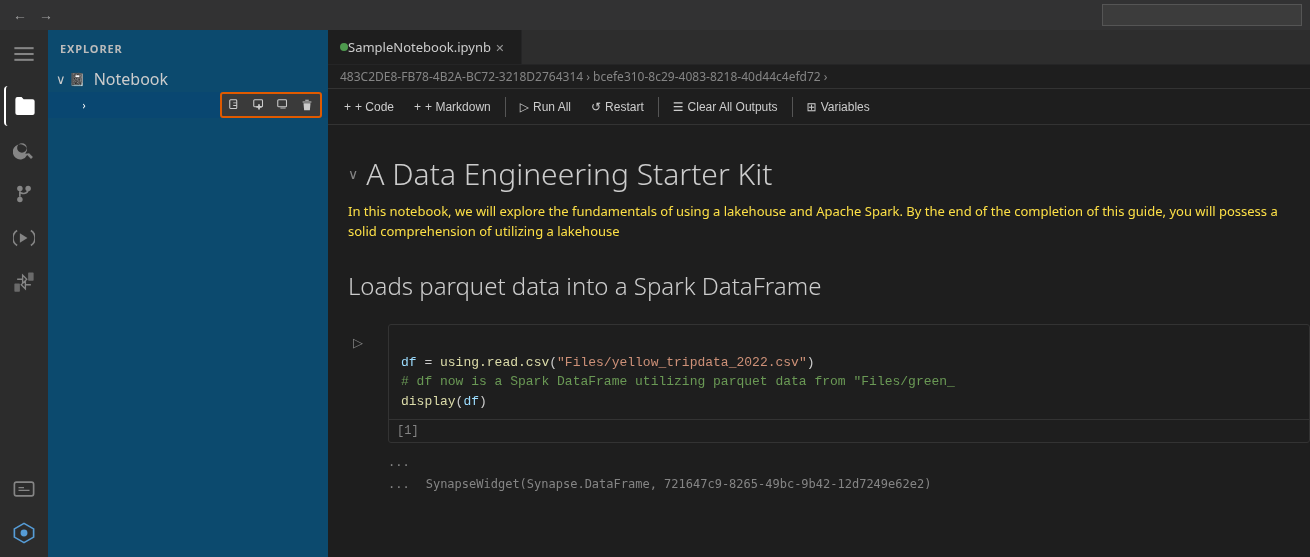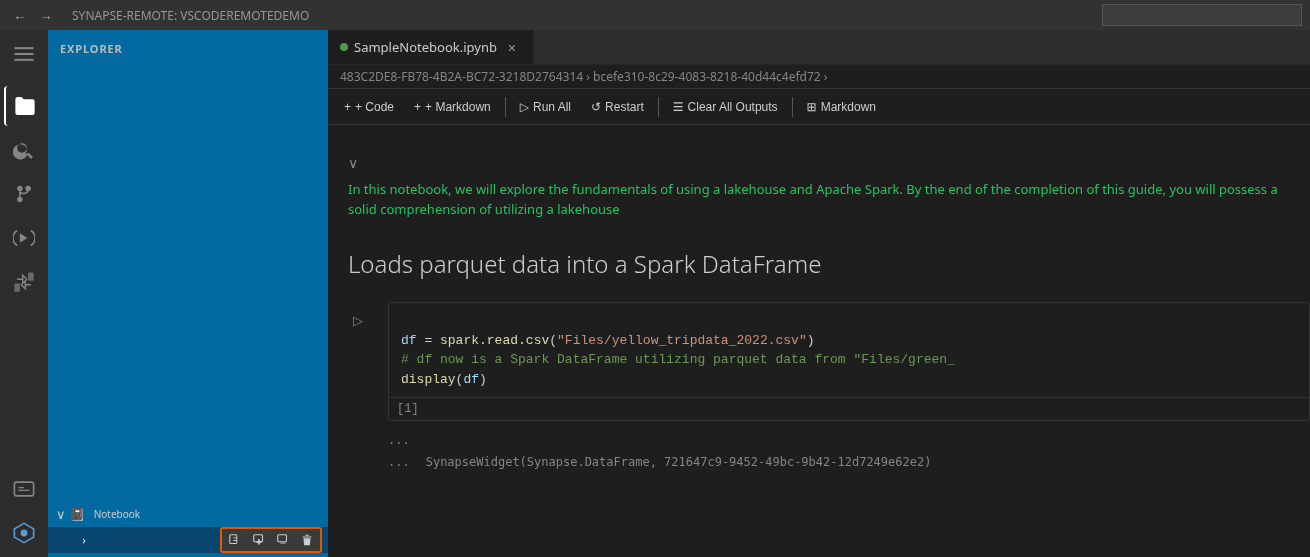--- a/index.html
+++ b/index.html
@@ -85,26 +85,25 @@
       color: #858585;
       font-size: 18px;
       border-radius: 4px;
     }
     .activity-icon.active { color: #ffffff; border-left: 2px solid #ffffff; }
     .activity-icon svg { width: 22px; height: 22px; fill: currentColor; }
 
     
     .sidebar {
       width: 280px;
-      background: #0369a1;
+      background: #0c4a6e;
       display: flex;
       flex-direction: column;
       flex-shrink: 0;
       overflow: hidden;
-      justify-content: space-between;
     }
     .sidebar-title {
       height: 36px;
       padding: 0 12px;
       display: flex;
       align-items: center;
       font-size: 11px;
       font-weight: 700;
       text-transform: uppercase;
       letter-spacing: 0.08em;
@@ -131,21 +130,21 @@
       width: 16px;
       display: flex;
       align-items: center;
       justify-content: center;
     }
     .sidebar-item-label {
       flex: 1;
       overflow: hidden;
       text-overflow: ellipsis;
       white-space: nowrap;
-      font-size: 10px;
+      font-size: 16px;
     }
     .sidebar-item-actions {
       display: flex;
       gap: 2px;
       align-items: center;
       position: absolute;
       right: 6px;
       top: 50%;
       transform: translateY(-50%);
       border: 2px solid #e05a00;
@@ -192,21 +191,20 @@
       display: flex;
       align-items: flex-end;
       flex-shrink: 0;
       border-bottom: 1px solid #252526;
     }
     .tab {
       height: 35px;
       padding: 0 12px;
       display: flex;
       align-items: center;
-      gap: 6px;
       cursor: pointer;
       font-size: 13px;
       color: #969696;
       background: #2d2d2d;
       border-right: 1px solid #252526;
       white-space: nowrap;
     }
     .tab.active {
       background: #1e1e1e;
       color: #cccccc;
@@ -301,21 +299,21 @@
       align-items: center;
       gap: 8px;
     }
     .section-toggle {
       font-size: 14px;
       cursor: pointer;
       color: #858585;
       user-select: none;
     }
     .markdown-p {
-      color: #22c55e;
+      color: #fde047;
       font-size: 13px;
       line-height: 1.5;
     }
 
     .markdown-h2 {
       font-size: 24px;
       font-weight: 300;
       color: #cccccc;
       margin: 12px 0 6px 0;
     }
@@ -385,21 +383,20 @@
   </style>
 </head>
 <body>
 
 <div class="titlebar">
   <div class="titlebar-left">
     <div class="titlebar-nav">
       <button>←</button>
       <button>→</button>
     </div>
-    <span style="font-size:12px;color:#969696;margin-left:8px;">SYNAPSE-REMOTE: VSCODEREMOTEDEMO</span>
   </div>
   <input class="titlebar-search" type="text" style="">
 </div>
 
 <div class="main-container">
 
   <div class="activity-bar">
     <div class="activity-icon" style="margin-bottom:8px;">
       <svg viewBox="0 0 16 16">
           <rect x="1" y="3" width="14" height="1.5"></rect>
@@ -526,55 +523,56 @@
         <span>Restart</span>
       </button>
       <div class="toolbar-sep"></div>
       <button class="toolbar-btn">
         <span>☰</span>
         <span>Clear All Outputs</span>
       </button>
       <div class="toolbar-sep"></div>
       <button class="toolbar-btn">
         <span>⊞</span>
-        <span>Markdown</span>
+        <span>Variables</span>
       </button>
     </div>
 
     <div class="notebook-content">
 
       <div class="markdown-section">
         <div class="markdown-h1">
           <span class="section-toggle">∨</span>
+          <span>A Data Engineering Starter Kit</span>
         </div>
         <div class="markdown-p">In this notebook, we will explore the fundamentals of using a lakehouse and Apache Spark. By the end of the completion of this guide, you will possess a solid comprehension of utilizing a lakehouse</div>
       </div>
 
       <div class="markdown-section">
         <div class="markdown-h2">Loads parquet data into a Spark DataFrame</div>
       </div>
 
       <div class="code-cell">
         <div class="cell-gutter">
           <div class="cell-run-btn">▷</div>
         </div>
         <div class="cell-body">
           <div class="code-content">
-<span class="code-normal">df</span><span class="code-paren"> = </span><span class="code-func">spark.read.csv</span><span class="code-paren">(</span><span class="code-string">"Files/yellow_tripdata_2022.csv"</span><span class="code-paren">)</span>
+<span class="code-normal">df</span><span class="code-paren"> = </span><span class="code-func">using.read.csv</span><span class="code-paren">(</span><span class="code-string">"Files/yellow_tripdata_2022.csv"</span><span class="code-paren">)</span>
 <span class="code-comment"># df now is a Spark DataFrame utilizing parquet data from "Files/green_</span>
 <span class="code-func">display</span><span class="code-paren">(</span><span class="code-normal">df</span><span class="code-paren">)</span></div>
           <div class="cell-output">[1]</div>
         </div>
       </div>
 
       <div class="ellipsis-line">
         <span>...</span>
       </div>
       <div class="ellipsis-line">
         <span>...</span>
-        <span style="font-family:monospace;font-size:12px;color:#858585;">SynapseWidget(Synapse.DataFrame, 721647c9-9452-49bc-9b42-12d7249e62e2)</span>
+        <span style="font-family:monospace;font-size:12px;color:#858585;">SynapseWidget(Synapse.DataFrame, 721647c9-8265-49bc-9b42-12d7249e62e2)</span>
       </div>
 
     </div>
 
   </div>
 
 </div>
 
 </body></html>

